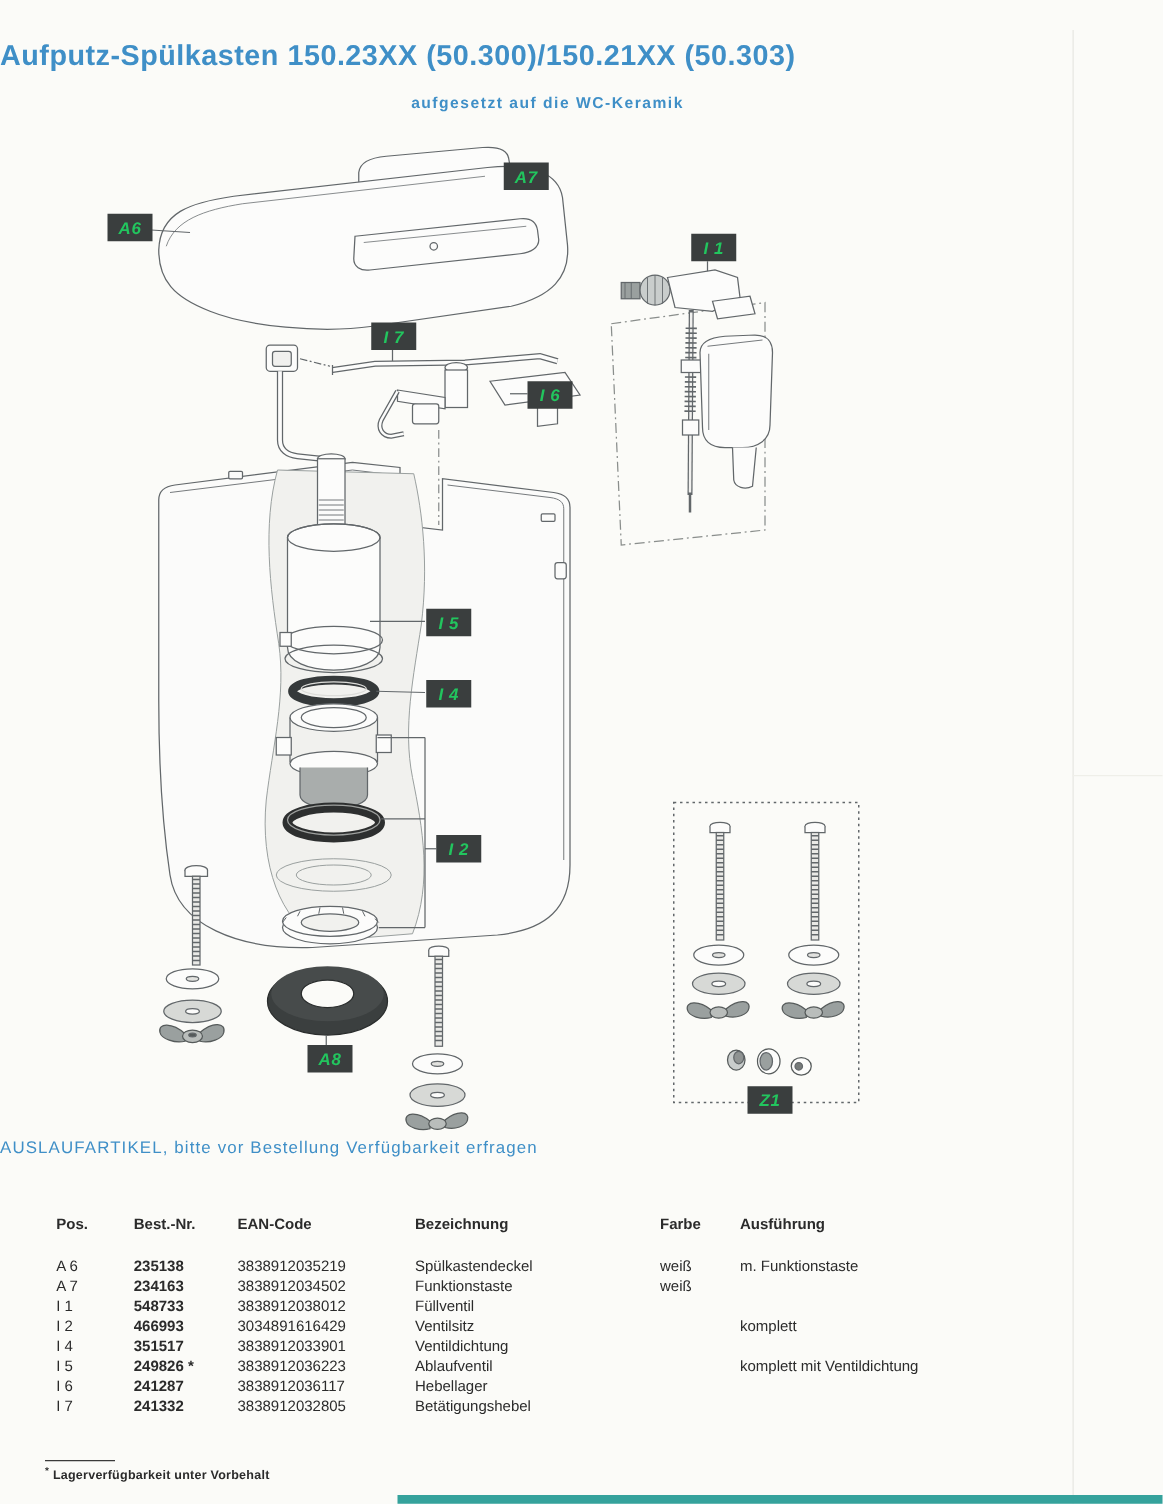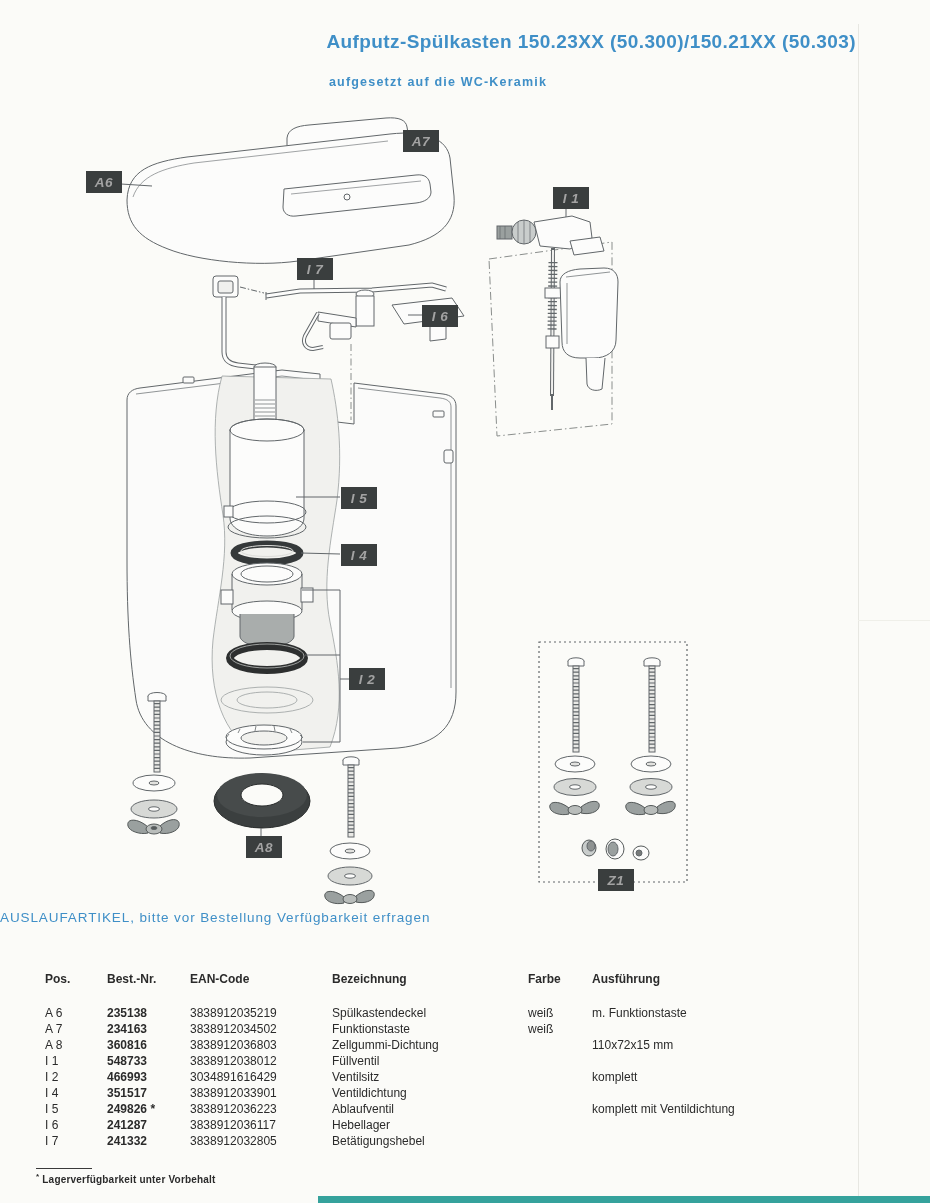--- a/index.html
+++ b/index.html
@@ -4,38 +4,38 @@
 <style>
   html,body{margin:0;padding:0;}
   body{
     width:930px;height:1203px;position:relative;overflow:hidden;
     background:#fbfbf8;
     font-family:"Liberation Sans", sans-serif;
     color:#2b2b2b;
   }
   .abs{position:absolute;}
   .page-title{
-    top:31px;left:0;width:856px;text-align:right;
-    font-size:19px;font-weight:bold;letter-spacing:.4px;
+    top:31px;left:0;width:856px;text-align:left;
+    font-size:23px;font-weight:bold;letter-spacing:.4px;
     color:var(--accent-blue,#3f8fc7);
   }
   .page-subtitle{
     top:75px;left:0;width:856px;text-align:center;
     font-size:12.5px;font-weight:bold;letter-spacing:1.2px;
     color:var(--accent-blue,#3f8fc7);
     margin-left:10px;
   }
   .avail-note{
     top:910px;left:0;width:856px;
     font-size:13.5px;font-weight:normal;letter-spacing:.9px;
     color:var(--accent-blue,#3f8fc7);
   }
   .dlabel{
     position:absolute;width:36px;height:22px;
-    background:var(--label-box,#3a3e3e);color:#a3a3a3;
+    background:var(--label-box,#3a3e3e);color:#22c55e;
     font-weight:bold;font-style:italic;font-size:13.5px;letter-spacing:.5px;
     display:flex;align-items:center;justify-content:center;
   }
   .parts-table{position:absolute;left:45px;top:971px;width:800px;font-size:12px;}
   .trow{display:grid;grid-template-columns:62px 83px 142px 196px 64px auto;line-height:16px;}
   .thead{font-weight:bold;margin-bottom:18px;}
   .tcell{white-space:nowrap;}
   .c-best_nr{font-weight:bold;}
   .footnote-sep{left:36px;top:1168px;width:56px;height:0;border-top:1.3px solid #3a3a3a;}
   .footnote{left:36px;top:1172px;font-size:10px;font-weight:bold;color:#2b2b2b;letter-spacing:.2px;}
@@ -260,28 +260,20 @@
       </div>
       <div class="trow">
         <div class="tcell c-pos">A 7</div>
         <div class="tcell c-best_nr">234163</div>
         <div class="tcell c-ean">3838912034502</div>
         <div class="tcell c-bezeichnung">Funktionstaste</div>
         <div class="tcell c-farbe">weiß</div>
         <div class="tcell c-ausfuehrung"></div>
       </div>
       <div class="trow">
-        <div class="tcell c-pos">A 8</div>
-        <div class="tcell c-best_nr">360816</div>
-        <div class="tcell c-ean">3838912036803</div>
-        <div class="tcell c-bezeichnung">Zellgummi-Dichtung</div>
-        <div class="tcell c-farbe"></div>
-        <div class="tcell c-ausfuehrung">110x72x15 mm</div>
-      </div>
-      <div class="trow">
         <div class="tcell c-pos">I 1</div>
         <div class="tcell c-best_nr">548733</div>
         <div class="tcell c-ean">3838912038012</div>
         <div class="tcell c-bezeichnung">Füllventil</div>
         <div class="tcell c-farbe"></div>
         <div class="tcell c-ausfuehrung"></div>
       </div>
       <div class="trow">
         <div class="tcell c-pos">I 2</div>
         <div class="tcell c-best_nr">466993</div>

